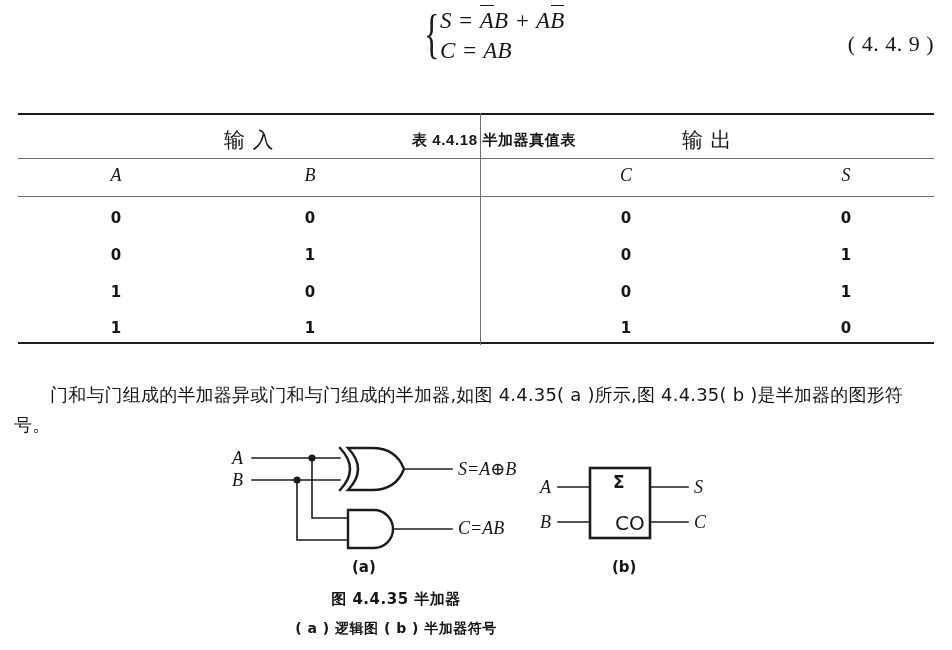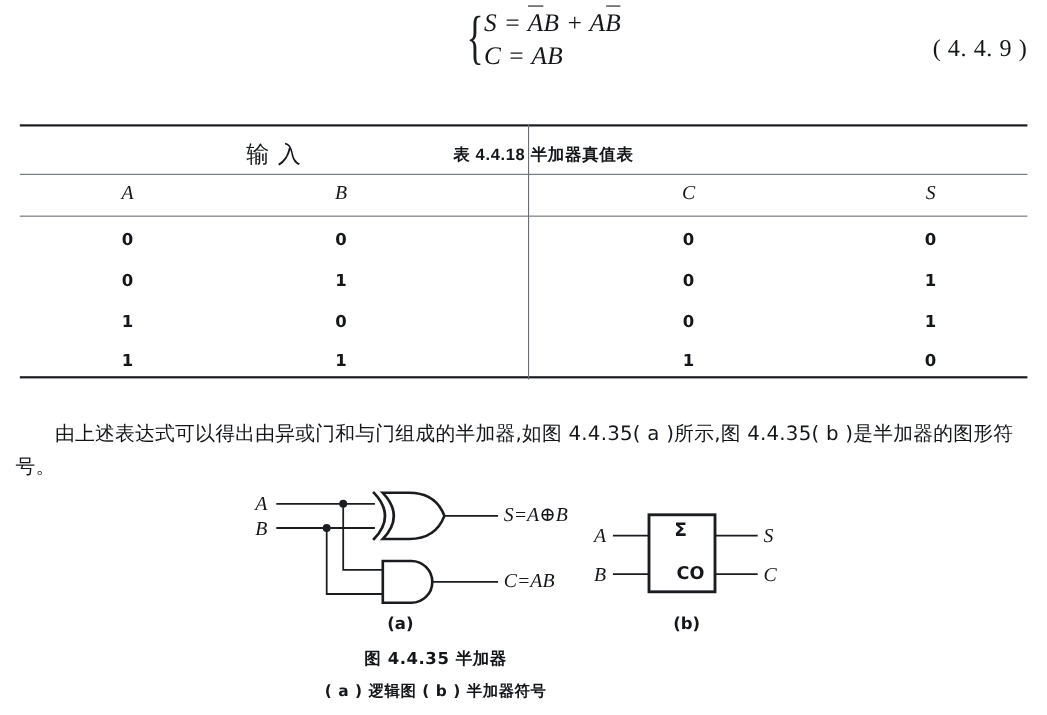--- a/index.html
+++ b/index.html
@@ -173,22 +173,21 @@
   .fig-cap-sub  { top: 180px; font-weight: bold; font-size: 14px; }
   .blk-sigma {
     position: absolute;
     font-family: "DejaVu Sans", sans-serif;
     font-weight: bold;
     font-size: 17px;
   }
   .blk-co {
     position: absolute;
     font-family: "DejaVu Sans", sans-serif;
-    font-size: 16px;
-    font-weight: bold;
+    font-size: 20px;
   }
 </style>
 </head>
 <body>
 
 <div class="eq-wrap">
   <div class="eq-brace">{</div>
   <div class="eq-lines">
     <div class="eq-line"><span>S = </span><span class="ovl">A</span><span>B</span><span> + </span><span>A</span><span class="ovl">B</span></div>
     <div class="eq-line">C = AB</div>
@@ -199,20 +198,21 @@
 <div class="tbl-caption">表 4.4.18   半加器真值表</div>
 
 <div class="tbl">
   <div class="rule rule-thick" style="top:0px;"></div>
   <div class="rule rule-thin" style="top:45px;"></div>
   <div class="rule rule-thin" style="top:83px;"></div>
   <div class="rule rule-thick" style="top:229px;"></div>
   <div class="vdiv"></div>
 
   <div class="hdr-group" style="left:0px;  top:13px; width:462px;">输    入</div>
+  <div class="hdr-group" style="left:462px;top:13px; width:454px;">输    出</div>
 
   <div class="hdr-var" style="left:58px;  top:52px; width:80px;">A</div>
   <div class="hdr-var" style="left:252px; top:52px; width:80px;">B</div>
   <div class="hdr-var" style="left:568px; top:52px; width:80px;">C</div>
   <div class="hdr-var" style="left:788px; top:52px; width:80px;">S</div>
 
   <div class="cell" style="left:58px;  top:96px;  width:80px;">0</div>
   <div class="cell" style="left:252px; top:96px;  width:80px;">0</div>
   <div class="cell" style="left:568px; top:96px;  width:80px;">0</div>
   <div class="cell" style="left:788px; top:96px;  width:80px;">0</div>
@@ -226,21 +226,21 @@
   <div class="cell" style="left:252px; top:170px; width:80px;">0</div>
   <div class="cell" style="left:568px; top:170px; width:80px;">0</div>
   <div class="cell" style="left:788px; top:170px; width:80px;">1</div>
 
   <div class="cell" style="left:58px;  top:206px; width:80px;">1</div>
   <div class="cell" style="left:252px; top:206px; width:80px;">1</div>
   <div class="cell" style="left:568px; top:206px; width:80px;">1</div>
   <div class="cell" style="left:788px; top:206px; width:80px;">0</div>
 </div>
 
-<div class="para"><span class="indent"></span><span>由上述表达式可以得出由</span><b>异或</b><span>门和与门组成的半加器,如图 4.4.35( a )所示,图 4.4.35( b )是半加器的图形符号。</span></div>
+<div class="para"><span class="indent"></span><span>门和与门组成的半加器</span><b>异或</b><span>门和与门组成的半加器,如图 4.4.35( a )所示,图 4.4.35( b )是半加器的图形符号。</span></div>
 
 <div class="figs">
 
   <svg class="fig-svg" width="952" height="145" viewBox="0 0 952 145">
     <g stroke="#1a1c20" fill="none" stroke-linecap="square">
 
       <line x1="252" y1="18" x2="340" y2="18" stroke-width="1.6"></line>
       <line x1="252" y1="40" x2="340" y2="40" stroke-width="1.6"></line>
 
       <polyline points="312,18 312,78 348,78" stroke-width="1.6"></polyline>

